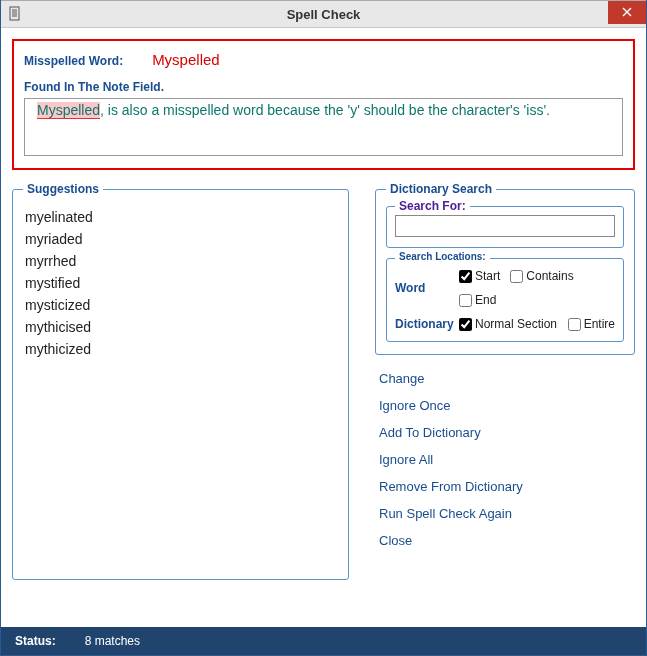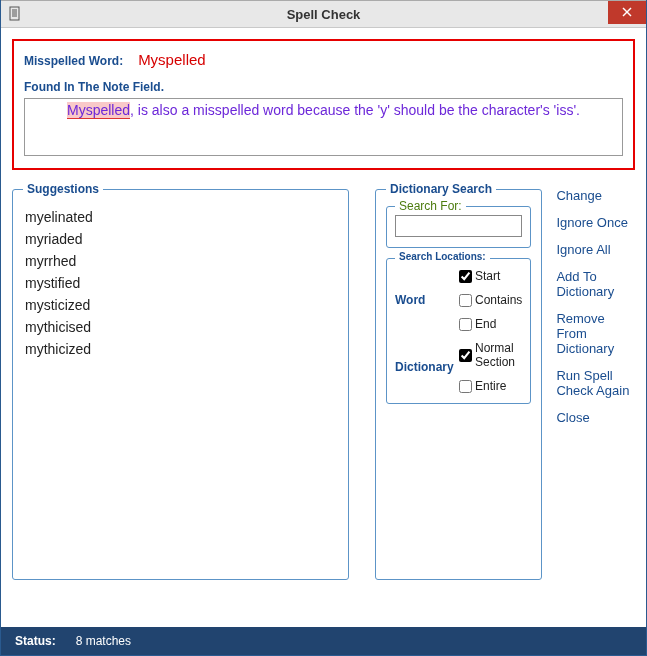--- a/index.html
+++ b/index.html
@@ -56,21 +56,21 @@
   }
 
   .highlight-box {
     border: 2px solid #e60000;
     padding: 10px 10px 12px 10px;
     margin-bottom: 12px;
   }
   .misspelled-row {
     display: flex;
     align-items: baseline;
-    gap: 15px;
+    gap: 29px;
     margin-bottom: 12px;
   }
   .label-bold-blue {
     color: #1a4d8f;
     font-weight: bold;
     font-size: 12px;
   }
   .misspelled-word {
     color: #d60000;
     font-size: 15px;
@@ -79,26 +79,25 @@
     margin-bottom: 4px;
   }
   .note-highlight {
     background: #f9c9c9;
     border-bottom: 1px solid #d33;
   }
   .note-display {
     width: 100%;
     height: 58px;
     border: 1px solid #999;
-    padding: 3px 0;
+    padding: 3px 12px;
     font-size: 14px;
-    color: #6d28d9;
+    color: #0f766e;
     background: #fff;
     overflow: hidden;
-    text-align: center;
   }
 
   .columns {
     display: flex;
     gap: 26px;
   }
 
   fieldset {
     border: 1px solid #5c94c7;
     border-radius: 3px;
@@ -121,39 +120,39 @@
   .suggestion-item {
     padding: 3px 2px;
     color: #222;
     font-size: 14px;
     cursor: pointer;
   }
 
   .col-right {
     width: 260px;
     display: flex;
-    flex-direction: row;
+    flex-direction: column;
     gap: 10px;
   }
   .dict-search-box {
     padding-bottom: 12px;
   }
   .search-for {
     border: 1px solid #5c94c7;
     border-radius: 3px;
     padding: 8px 8px 10px 8px;
     margin-bottom: 10px;
     position: relative;
   }
   .search-for .mini-legend {
     position: absolute;
     top: -8px; left: 8px;
     background: #fff;
-    color: #4d7c0f;
-    font-weight: normal;
+    color: #4c1d95;
+    font-weight: bold;
     font-size: 12px;
     padding: 0 4px;
   }
   .search-input {
     width: 100%;
     height: 22px;
     border: 1px solid #888;
     padding: 2px 4px;
     font-family: inherit;
     font-size: 13px;
@@ -211,21 +210,21 @@
   .statusbar {
     position: absolute;
     left: 1px; right: 1px; bottom: 1px;
     height: 28px;
     background: #21446f;
     color: #fff;
     font-size: 12px;
     display: flex;
     align-items: center;
     padding: 0 14px;
-    gap: 20px;
+    gap: 29px;
   }
   .status-label { font-weight: bold; }
 </style>
 </head>
 <body>
 
 <div class="titlebar">
   <span class="titlebar-icon">
     <svg viewBox="0 0 16 16">
         <rect x="3" y="1" width="9" height="13" fill="none" stroke="#555" stroke-width="1"></rect>
@@ -311,22 +310,22 @@
                 <span>Entire</span>
               </label>
             </div>
           </div>
         </div>
       </fieldset>
 
       <div>
         <div class="action-link">Change</div>
         <div class="action-link">Ignore Once</div>
+        <div class="action-link">Add To Dictionary</div>
         <div class="action-link">Ignore All</div>
-        <div class="action-link">Add To Dictionary</div>
         <div class="action-link">Remove From Dictionary</div>
         <div class="action-link">Run Spell Check Again</div>
         <div class="action-link">Close</div>
       </div>
     </div>
   </div>
 
 </div>
 
 <div class="statusbar">

